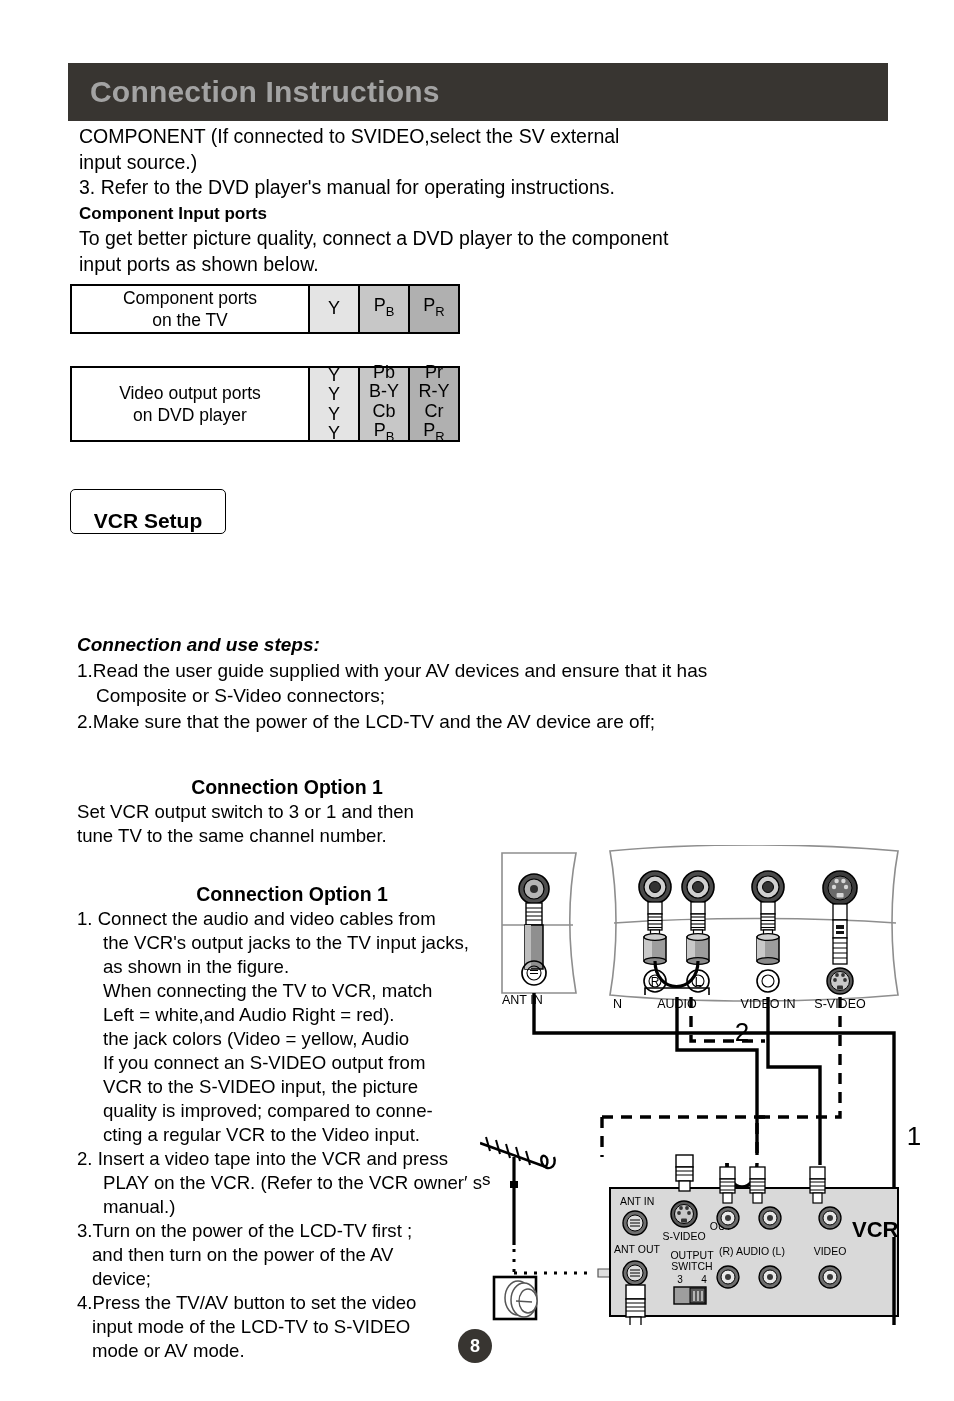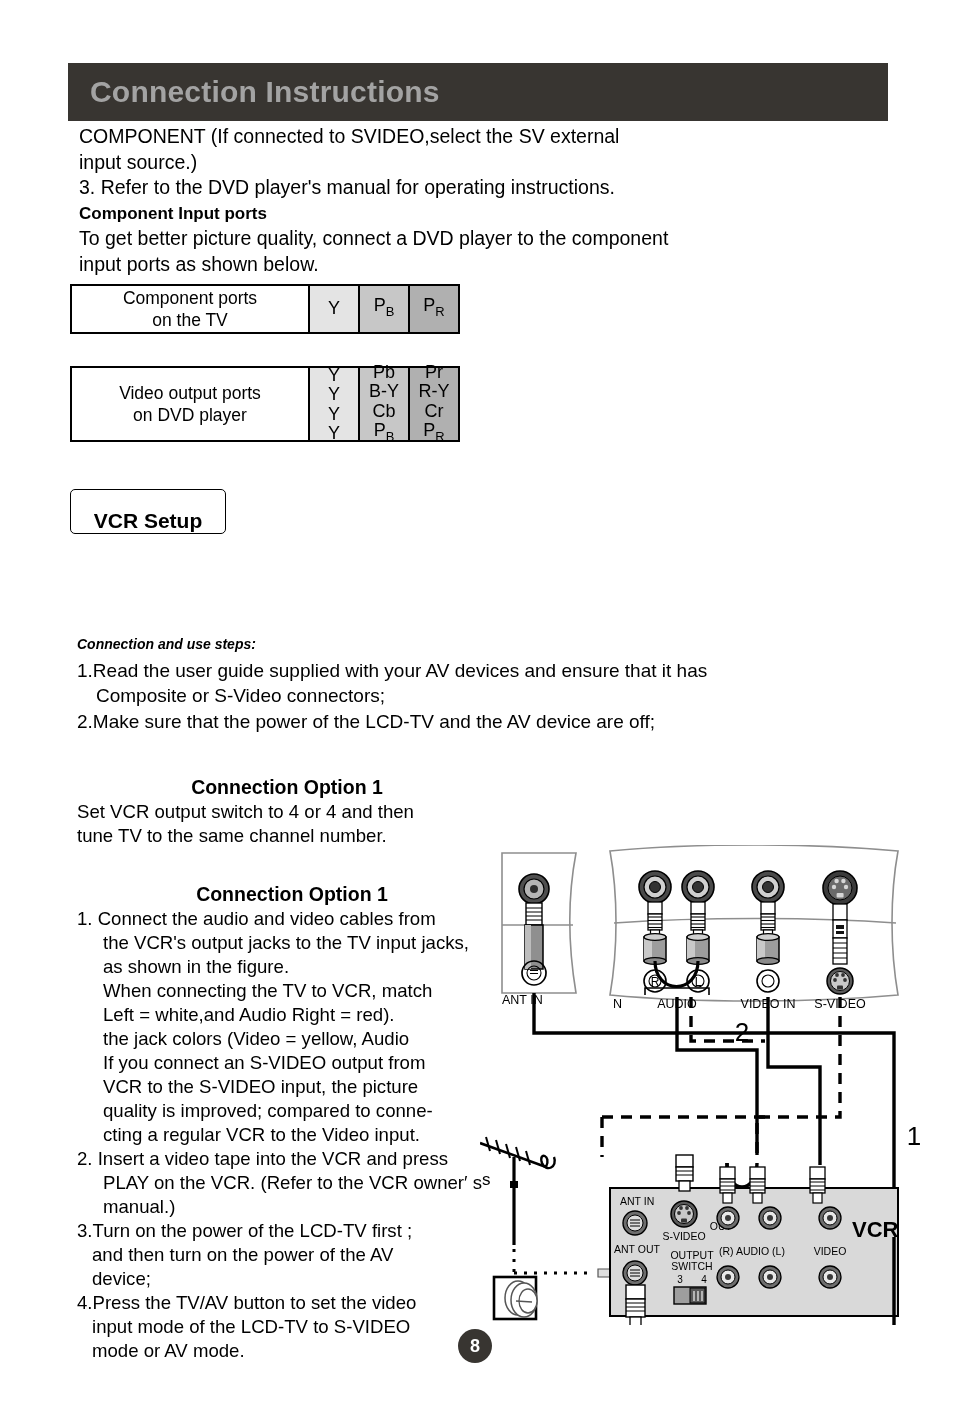--- a/index.html
+++ b/index.html
@@ -65,21 +65,21 @@
     position:absolute;left:64px;top:548px;width:850px;
     font-size:19.5px;line-height:25px;
   }
   .note .ln{white-space:nowrap;}
   .note .ln2{padding-left:13px;}
 
   .steps{
     position:absolute;left:77px;top:632px;width:820px;
     font-size:19px;line-height:25.5px;
   }
-  .steps .hd{font-weight:bold;font-style:italic;font-size:14px;}
+  .steps .hd{font-weight:bold;font-style:italic;font-size:19px;}
   .steps .ln{white-space:nowrap;}
   .steps .ind{padding-left:19px;}
 
   
   .opt{position:absolute;font-size:18.6px;line-height:24px;}
   .opt .hd{font-weight:bold;font-size:19.5px;line-height:26px;text-align:center;}
   .opt .ln{white-space:nowrap;}
   .opt .i1{padding-left:15px;}
   .opt .i2{padding-left:26px;}
   #opt1{left:77px;top:774px;width:420px;}
@@ -169,21 +169,21 @@
 
   <div class="steps">
     <div class="ln hd">Connection and use steps:</div>
     <div class="ln">1.Read the user guide supplied with your AV devices and ensure that it has</div>
     <div class="ln ind">Composite or S-Video connectors;</div>
     <div class="ln">2.Make sure that the power of the LCD-TV and the AV device are off;</div>
   </div>
 
   <div class="opt" id="opt1">
     <div class="ln hd">Connection Option 1</div>
-    <div class="ln">Set VCR output switch to 4 or 4 and then</div>
+    <div class="ln">Set VCR output switch to 3 or 1 and then</div>
     <div class="ln">tune TV to the same channel number.</div>
   </div>
 
   <div class="opt" id="opt2">
     <div class="ln hd">Connection Option 1</div>
     <div class="ln">1. Connect the audio and video cables from</div>
     <div class="ln i2">the VCR's output jacks to the TV input jacks,</div>
     <div class="ln i2">as shown in the figure.</div>
     <div class="ln i2">When connecting the TV to VCR, match</div>
     <div class="ln i2">Left = white,and Audio Right = red).</div>

